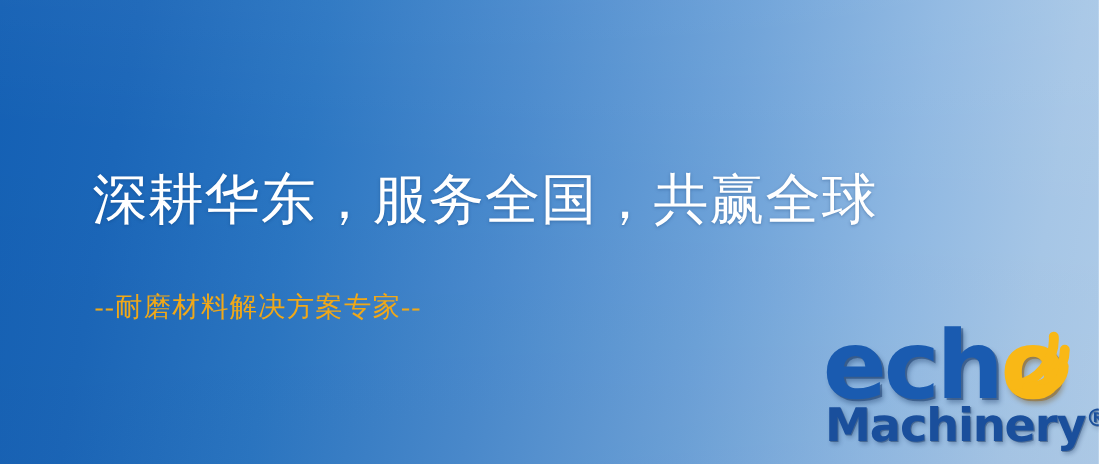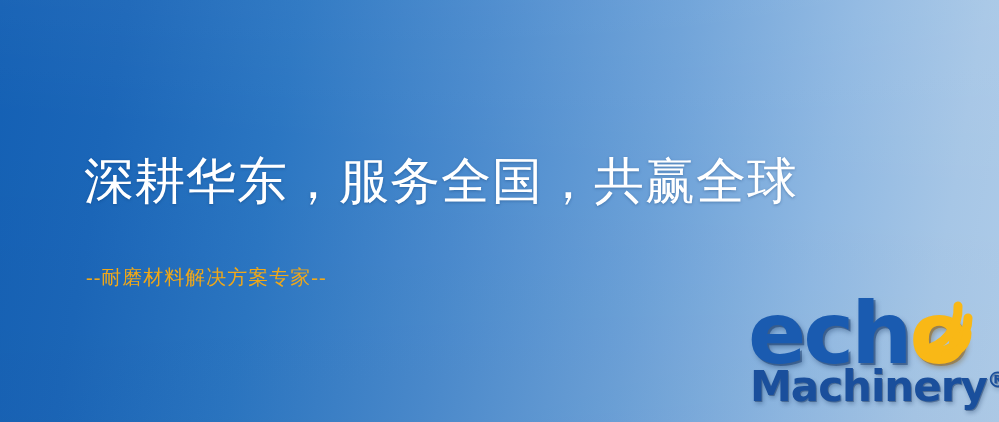--- a/index.html
+++ b/index.html
@@ -51,21 +51,21 @@
     letter-spacing: 1px;
     white-space: nowrap;
     text-shadow: 0 1px 3px rgba(8, 50, 100, 0.35);
   }
 
   .subtitle {
     position: absolute;
     left: 86px;
     top: 266px;
     font-family: "Liberation Serif", "DejaVu Serif", serif;
-    font-size: 20px;
+    font-size: 25px;
     line-height: 1.1;
     color: #f0a818;
     letter-spacing: 1px;
     white-space: nowrap;
   }
 
   
   .logo {
     position: absolute;
     left: 748px;

